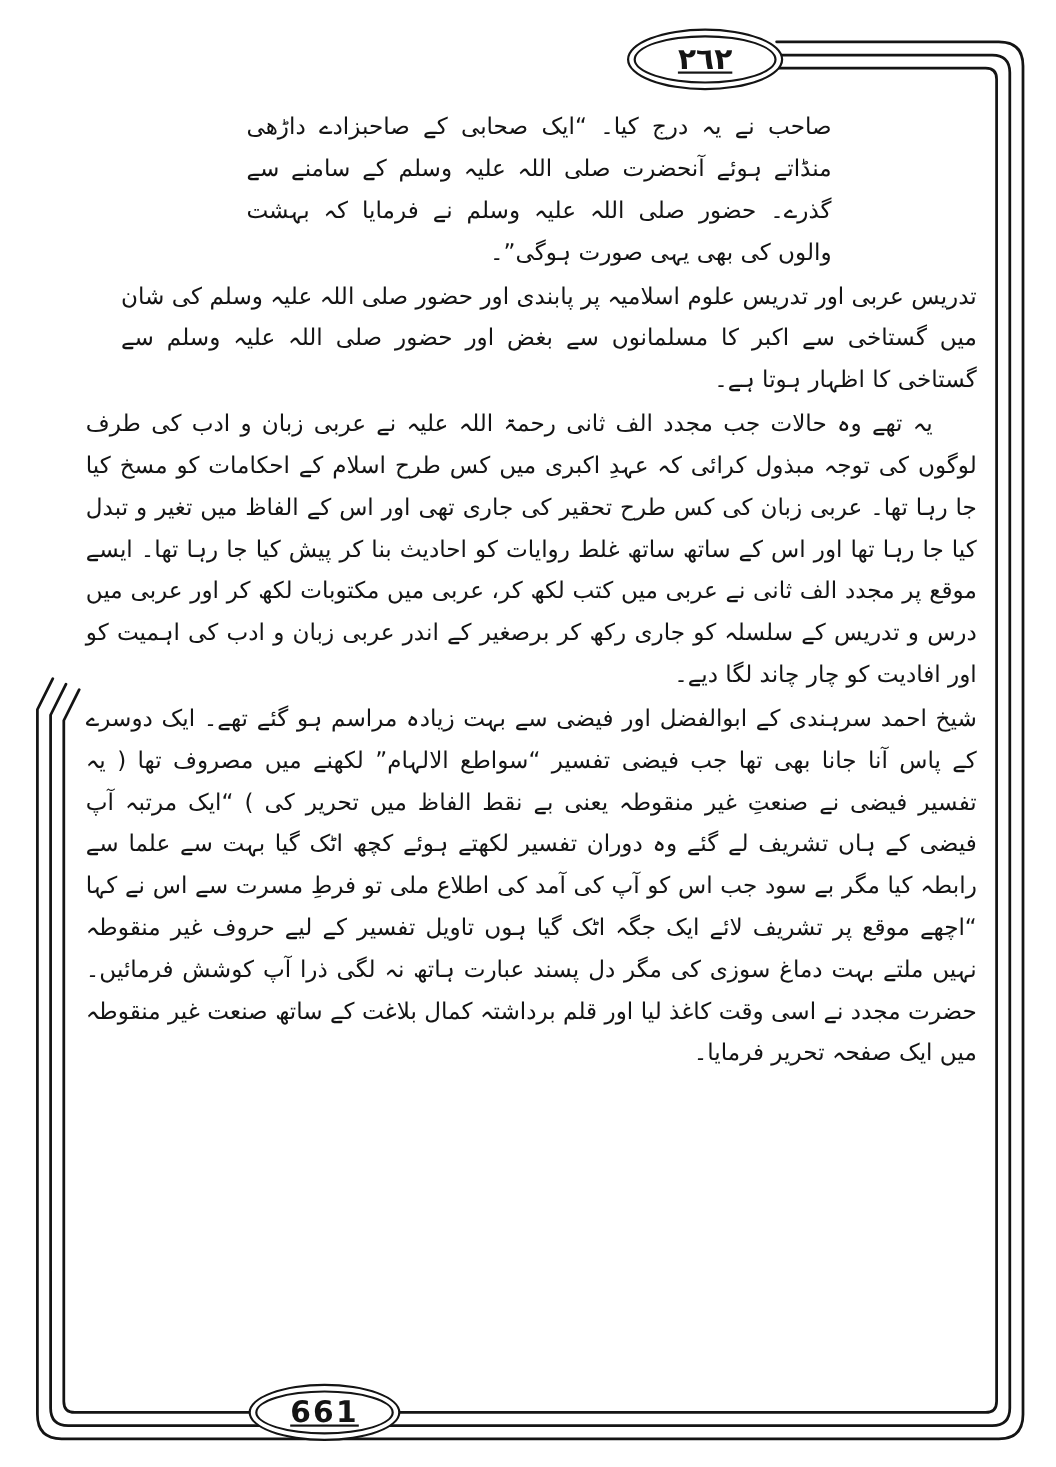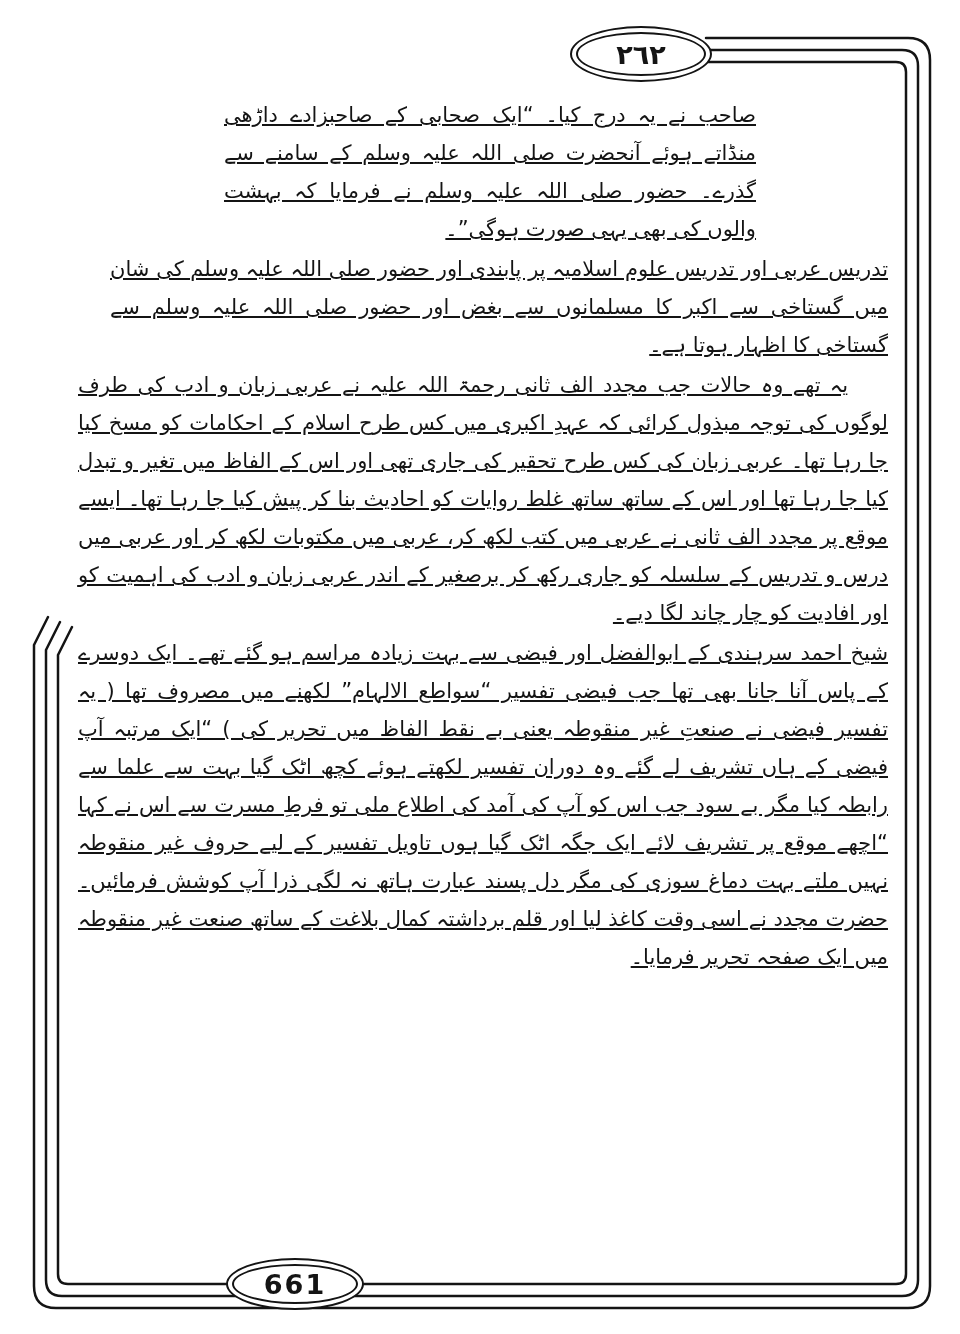--- a/index.html
+++ b/index.html
@@ -22,31 +22,31 @@
   }
   .cartouche .inner{
     position:absolute;inset:4px;
     border:2px solid #141414;
     border-radius:50%;
     display:flex;align-items:center;justify-content:center;
     font-weight:bold;
     font-size:27px;
     line-height:1;
     letter-spacing:2px;
+    text-decoration:underline;
   }
   .cartouche-top{left:570px;top:26px;width:138px;height:52px;}
   .cartouche-bottom{left:226px;top:1258px;width:134px;height:48px;}
   .content{
     position:absolute;z-index:2;
     top:96px;right:72px;left:78px;
     direction:rtl;
     text-align:justify;
     font-size:21px;
     line-height:38px;
-    text-decoration:underline;
   }
   .content p{margin:0 0 2px 0;}
   p.quote{margin-right:132px;margin-left:146px;}
   p.narrow-left{margin-left:32px;}
   p.indent{text-indent:40px;}
   p.heading{font-weight:bold;margin-top:4px;margin-bottom:4px;text-align:right;}
 </style>
 </head>
 <body>
 

